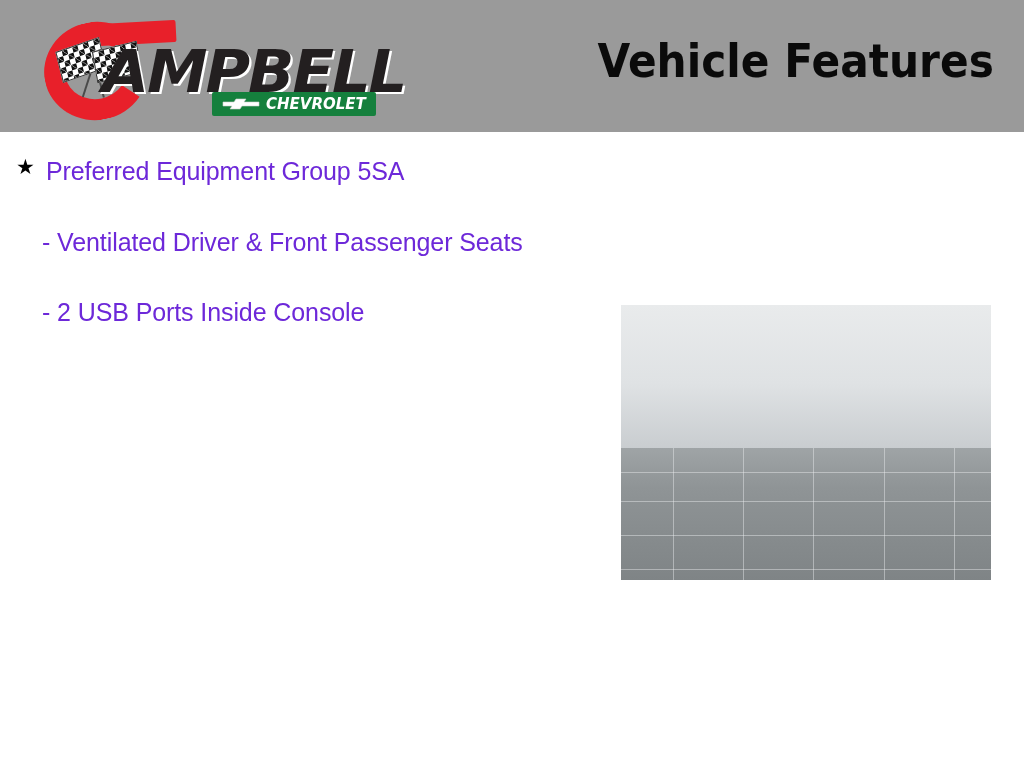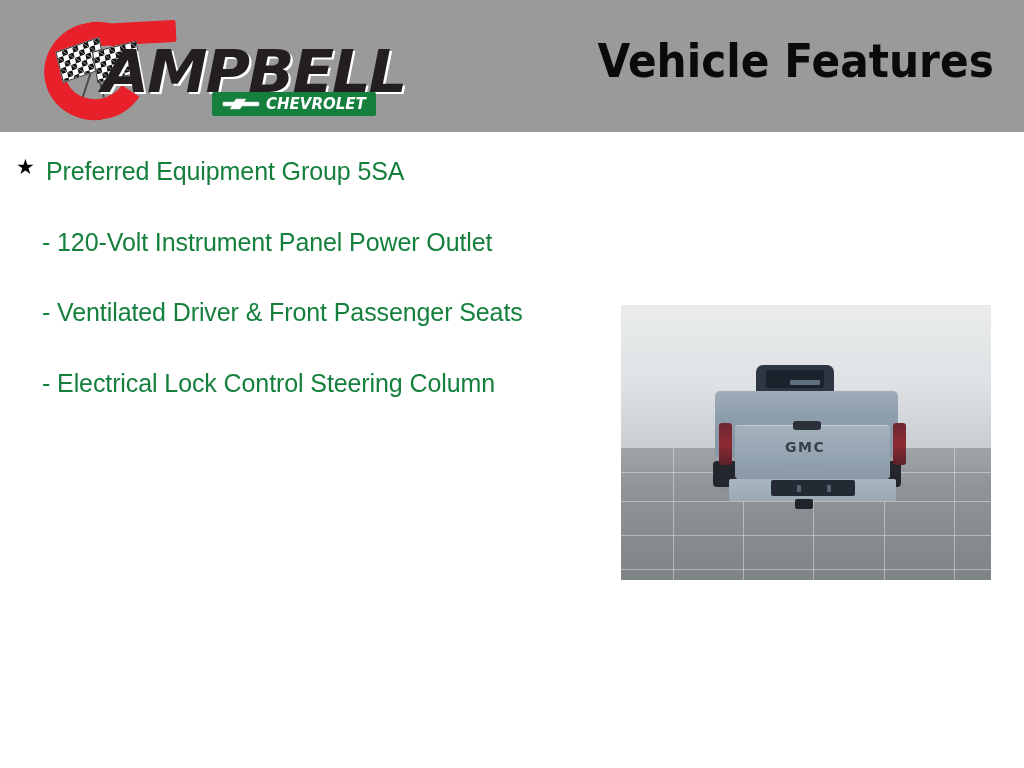--- a/index.html
+++ b/index.html
@@ -179,21 +179,21 @@
     left: 16px;
     top: 2px;
     font-size: 21px;
     line-height: 1;
     color: #000000;
   }
   .feature-text {
     display: block;
     font-size: 25px;
     line-height: 1.38;
-    color: #15803d;
+    color: #6d28d9;
     letter-spacing: -0.1px;
   }
   .feature-row.head .feature-text {
     padding-left: 28px;
   }
 
   
   .photo {
     position: absolute;
     left: 621px;
@@ -332,62 +332,34 @@
 </div>
 
 <div class="features">
 
   <div class="feature-row head">
     <span class="bullet-star">★</span>
     <span class="feature-text">Preferred Equipment Group 5SA</span>
   </div>
 
   <div class="feature-row sub">
-    <span class="feature-text">- 120-Volt Instrument Panel Power Outlet</span>
+    <span class="feature-text">- Ventilated Driver &amp; Front Passenger Seats</span>
   </div>
   <div class="feature-row sub">
-    <span class="feature-text">- Ventilated Driver &amp; Front Passenger Seats</span>
-  </div>
-  <div class="feature-row sub">
-    <span class="feature-text">- Electrical Lock Control Steering Column</span>
+    <span class="feature-text">- 2 USB Ports Inside Console</span>
   </div>
 </div>
 
 <div class="photo">
   <div class="photo-wall"></div>
   <div class="photo-floor">
     <div class="tile-h" style="top:18%"></div>
     <div class="tile-h" style="top:40%"></div>
     <div class="tile-h" style="top:66%"></div>
     <div class="tile-h" style="top:92%"></div>
     <div class="tile-v" style="left:14%"></div>
     <div class="tile-v" style="left:33%"></div>
     <div class="tile-v" style="left:52%"></div>
     <div class="tile-v" style="left:71%"></div>
     <div class="tile-v" style="left:90%"></div>
   </div>
 
-  <div class="truck">
-    <div class="shadow"></div>
-    <div class="tire tire-l"></div>
-    <div class="tire tire-r"></div>
-    <div class="cab">
-      <div class="cab-glass">
-        <div class="cab-brake"></div>
-      </div>
-    </div>
-    <div class="bed">
-      <div class="lamp lamp-l"></div>
-      <div class="lamp lamp-r"></div>
-      <div class="tailgate"></div>
-      <div class="handle"></div>
-      <div class="gmc-badge">GMC</div>
-      <div class="sierra-stamp">SIERRA</div>
-      <div class="bumper">
-        <div class="bumper-dark">
-          <div class="sensor sensor-a"></div>
-          <div class="sensor sensor-b"></div>
-        </div>
-      </div>
-      <div class="hitch"></div>
-    </div>
-  </div>
 </div>
 
 </body></html>

